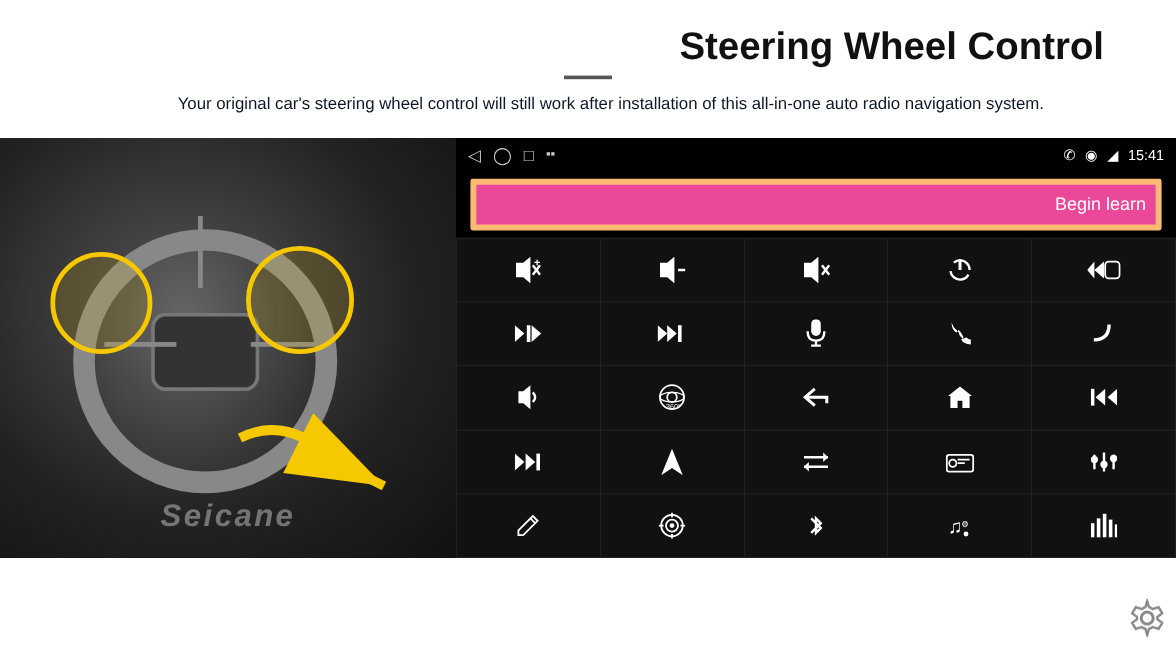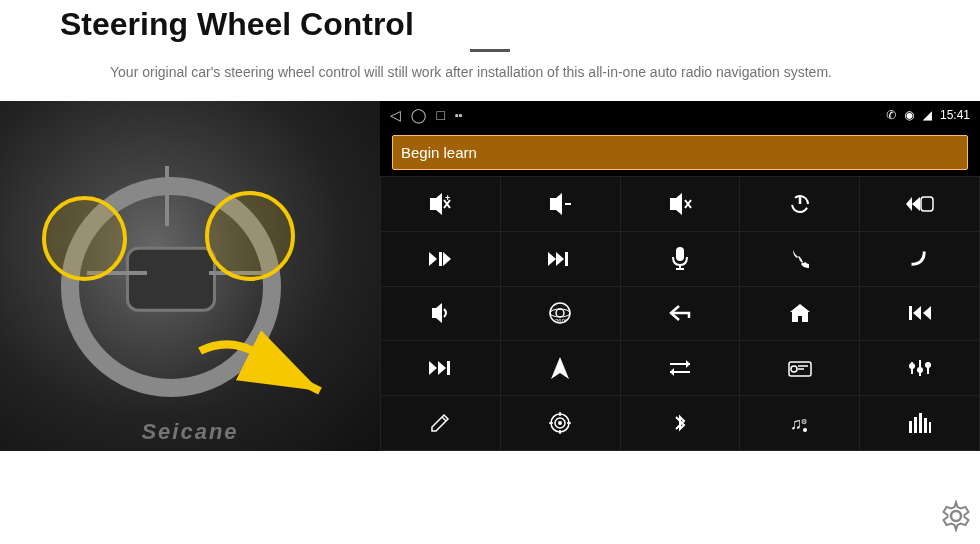--- a/index.html
+++ b/index.html
@@ -13,42 +13,42 @@
 
     .page-wrapper {
       width: 980px;
       height: 544px;
       display: flex;
       flex-direction: column;
       align-items: center;
     }
 
     .header {
-      text-align: left;
-      padding: 6px 60px 10px;
+      text-align: right;
+      padding: 20px 60px 10px;
       width: 100%;
     }
 
     .page-title {
       font-size: 32px;
       font-weight: 900;
       color: #111;
       margin-bottom: 6px;
     }
 
     .title-divider {
       width: 40px;
       height: 3px;
       background: #555;
       margin: 0 auto 10px;
     }
 
     .subtitle {
       font-size: 14px;
-      color: #737373;
+      color: #0f172a;
       line-height: 1.5;
       max-width: 760px;
       margin: 2px auto;
     }
 
     .content-area {
       display: flex;
       width: 980px;
       flex: 1;
       margin-top: 6px;
@@ -154,24 +154,24 @@
       position: absolute;
       bottom: 40px;
       left: 180px;
       width: 160px;
       height: 80px;
     }
 
     
     .seicane-watermark {
       position: absolute;
-      bottom: 6px;
+      bottom: 20px;
       left: 50%;
       transform: translateX(-50%);
-      font-size: 22px;
+      font-size: 26px;
       font-style: italic;
       color: rgba(200, 200, 200, 0.5);
       font-weight: bold;
       letter-spacing: 2px;
     }
 
     
     .control-panel {
       flex: 1;
       background: #000;
@@ -210,25 +210,25 @@
     }
 
     
     .begin-learn-row {
       padding: 6px 12px;
     }
 
     .begin-learn-btn {
       width: 100%;
       padding: 8px;
-      border: 1px solid #fdba74;
-      background: #a16207;
+      border: 5px solid #fdba74;
+      background: #ec4899;
       color: #fff;
       font-size: 15px;
-      text-align: left;
+      text-align: right;
       cursor: pointer;
       border-radius: 2px;
     }
 
     
     .controls-grid {
       display: grid;
       grid-template-columns: repeat(5, 1fr);
       grid-template-rows: repeat(5, 1fr);
       flex: 1;

